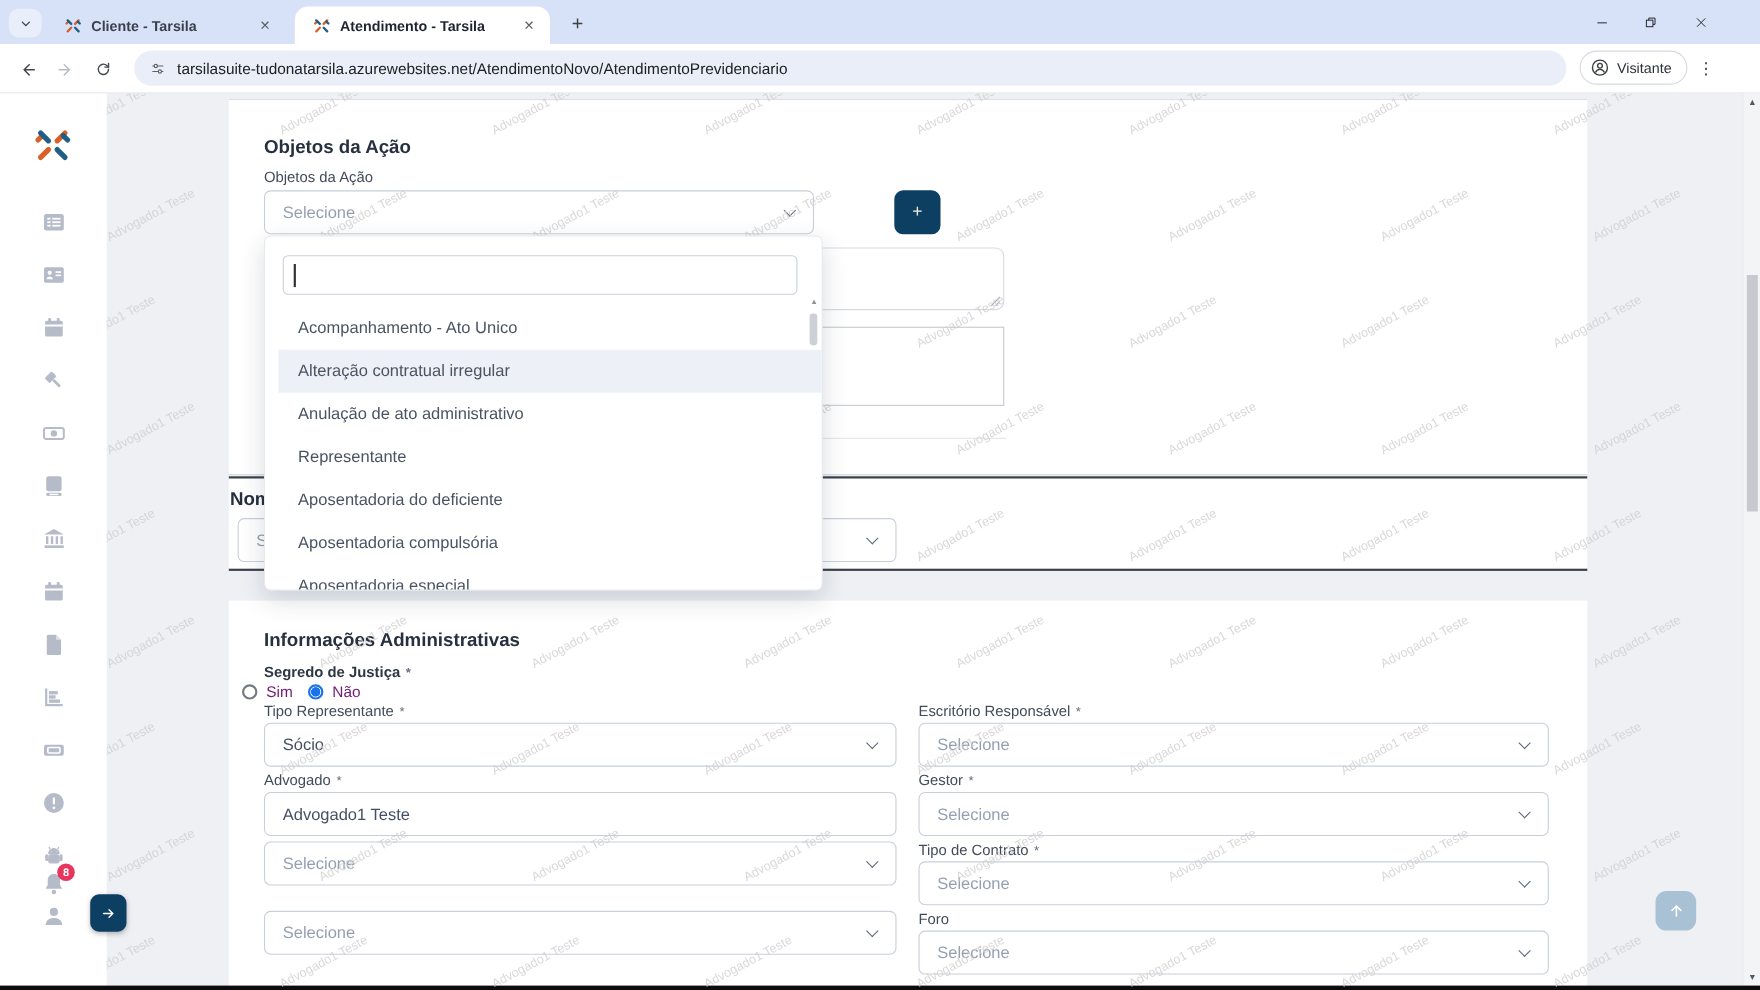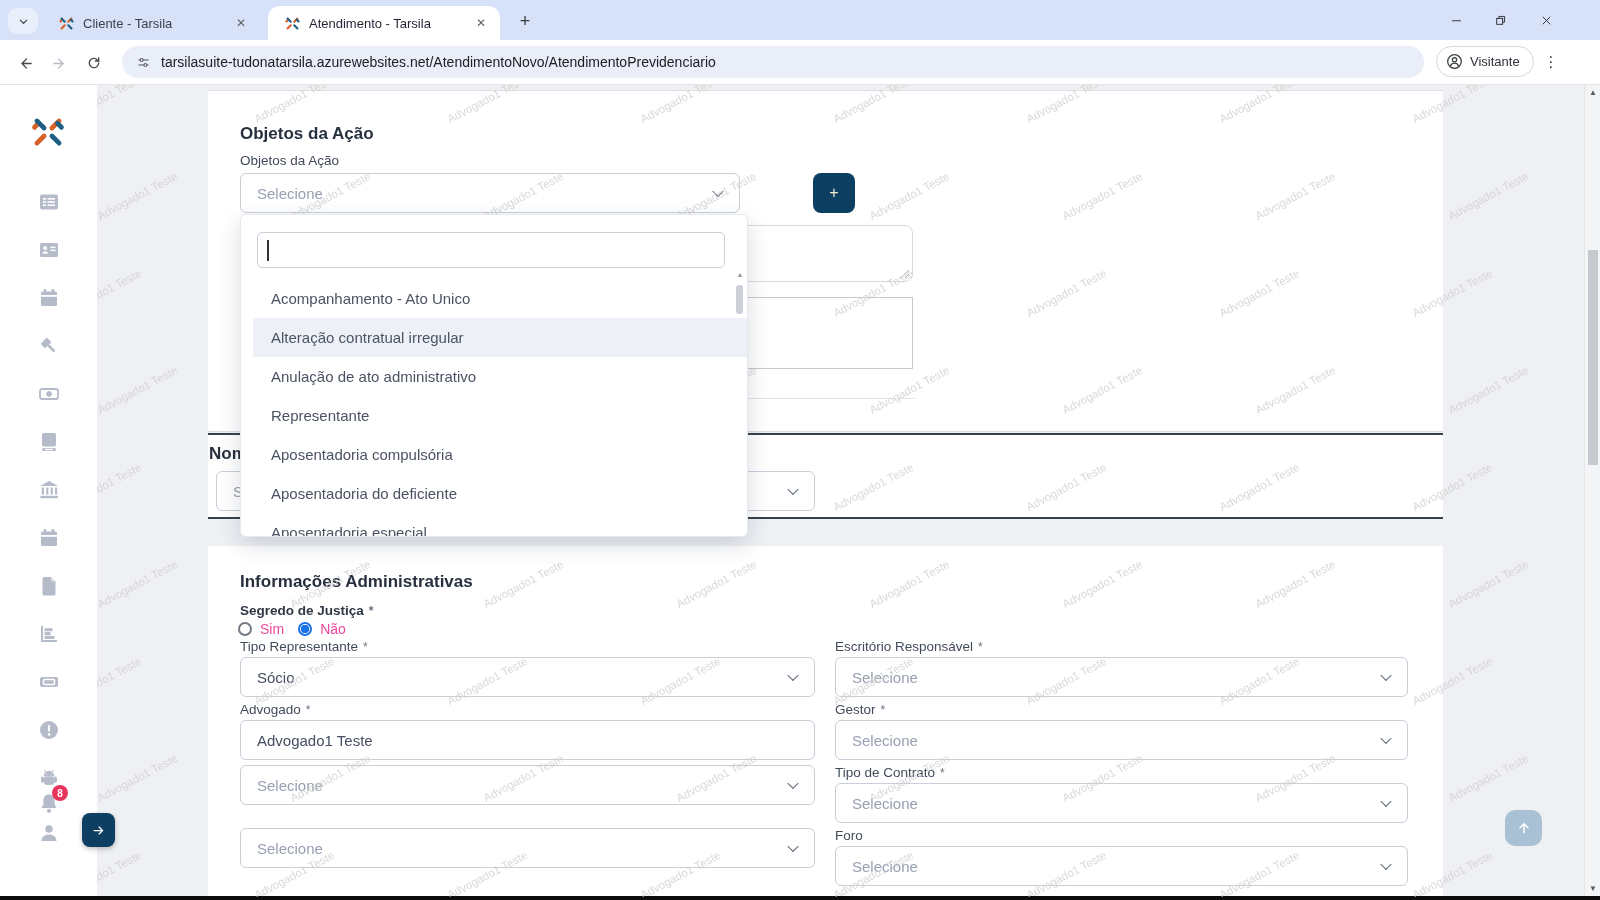--- a/index.html
+++ b/index.html
@@ -3,21 +3,21 @@
 <meta charset="utf-8">
 <style>
   * { margin:0; padding:0; box-sizing:border-box; }
   html,body { width:1600px; height:900px; overflow:hidden; }
   body { font-family:"Liberation Sans","DejaVu Sans",sans-serif; background:#fff; }
   #stage { position:relative; width:1600px; height:900px; overflow:hidden; background:#eef0f4; }
 
   
   .tabstrip { position:absolute; left:0; top:0; width:1600px; height:40px; background:#d7e1f8; }
   .tabsearch { position:absolute; left:8px; top:8px; width:30px; height:26px; border-radius:9px; background:#e9eefb; color:#3c4043; display:flex; align-items:center; justify-content:center; font-size:12px; }
-  .tab { position:absolute; top:6px; height:34px; display:flex; align-items:center; font-size:13px; color:#3b414c; padding:0 10px; }
+  .tab { position:absolute; top:6px; height:34px; display:flex; align-items:center; font-size:13px; color:#3b414c; padding:0 10px;font-weight:bold; }
   .tab.inactive { left:42px; width:218px; }
   .tab.active { left:268px; width:232px; background:#fff; border-radius:12px 12px 0 0; color:#1f2430; }
   .tab .fav { width:17px; height:17px; margin:0 8px 0 6px; flex:0 0 auto; }
   .tab .ttl { flex:1; white-space:nowrap; overflow:hidden; }
   .tab .closex { width:18px; height:18px; border-radius:50%; display:flex; align-items:center; justify-content:center; color:#5f6368; font-size:12px; }
   .newtab { position:absolute; left:512px; top:9px; width:26px; height:24px; display:flex; align-items:center; justify-content:center; color:#3c4043; font-size:18px; }
   .wctl { position:absolute; top:0; height:40px; width:44px; display:flex; align-items:center; justify-content:center; color:#202124; }
   .toolbar { position:absolute; left:0; top:40px; width:1600px; height:45px; background:#ffffff; border-bottom:1px solid #e1e4e9; }
   .navbtn { position:absolute; top:50px; width:26px; height:26px; display:flex; align-items:center; justify-content:center; font-size:17px; color:#43474e; }
   .navbtn.disabled { color:#b8bcc3; }
@@ -52,21 +52,21 @@
   .faintline { position:absolute; left:531px; top:307px; width:176px; height:1px; background:#e2e6eb; }
 
   .nomesec { position:absolute; left:208px; top:433px; width:1235px; height:86px; background:#fff; border-top:2px solid #394048; border-bottom:2px solid #394048; }
   .nomesec .h1 { position:absolute; left:1px; top:9px; }
   .nomesec .selectbox { position:absolute; left:8px; top:36px; width:599px; }
 
   .card2 { position:absolute; left:208px; top:546px; width:1235px; height:351px; background:#fff; }
   .card2 .h1 { position:absolute; left:32px; top:26px; }
   .seglabel { position:absolute; left:32px; top:57px; font-size:13.5px; font-weight:bold; color:#2f3744; }
   .req { color:#6b7280; font-size:12px; margin-left:5px; }
-  .radiorow { position:absolute; left:30px; top:75px; display:flex; align-items:center; gap:4px; font-size:14px; color:#ec4899; }
+  .radiorow { position:absolute; left:12px; top:75px; display:flex; align-items:center; gap:4px; font-size:14px; color:#701a75; }
   .radio { width:14px; height:14px; border-radius:50%; border:2px solid #747a82; margin-right:4px; background:#fff; }
   .radio.on { border-color:#1a73e8; background:radial-gradient(circle, #1a73e8 0 4px, #fff 4.5px); }
   .radiolbl { margin-right:10px; }
   .fgrid { position:absolute; left:32px; top:93px; width:1168px; display:grid; grid-template-columns:575px 1fr; column-gap:20px; row-gap:5px; }
   .fgrid .flabel { margin-bottom:3px; display:block; }
 
   
   .ddpanel { position:absolute; left:240px; top:214px; width:508px; height:323px; background:#fff; border:1px solid #e6e9ee; border-radius:6px; box-shadow:0 8px 22px rgba(25,35,55,.16); z-index:10; overflow:hidden; }
   .ddsearch { position:absolute; left:16px; top:17px; width:468px; height:36px; border:1px solid #c9d0da; border-radius:5px; background:#fff; }
   .cursorbar { position:absolute; left:9px; top:7px; width:1.5px; height:21px; background:#333; }
@@ -511,22 +511,22 @@
 
   <div class="ddpanel">
     <div class="ddsearch">
       <span class="cursorbar"></span>
     </div>
     <div class="ddlist" id="ddlist">
         <div class="dd-item">Acompanhamento - Ato Unico</div>
         <div class="dd-item hl">Alteração contratual irregular</div>
         <div class="dd-item">Anulação de ato administrativo</div>
         <div class="dd-item">Representante</div>
+        <div class="dd-item">Aposentadoria do deficiente</div>
         <div class="dd-item">Aposentadoria compulsória</div>
-        <div class="dd-item">Aposentadoria do deficiente</div>
         <div class="dd-item">Aposentadoria especial</div>
       </div>
     <div class="ddscroll">
       <div class="arrowup">▲</div>
       <div class="ddthumb"></div>
     </div>
   </div>
 
   <div class="pagescroll">
     <div class="ps-arrow">▲</div>

